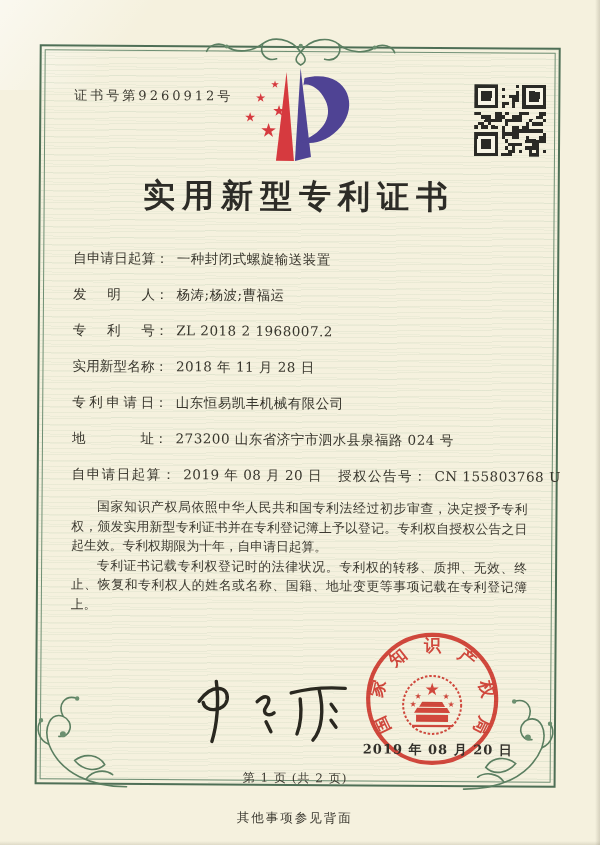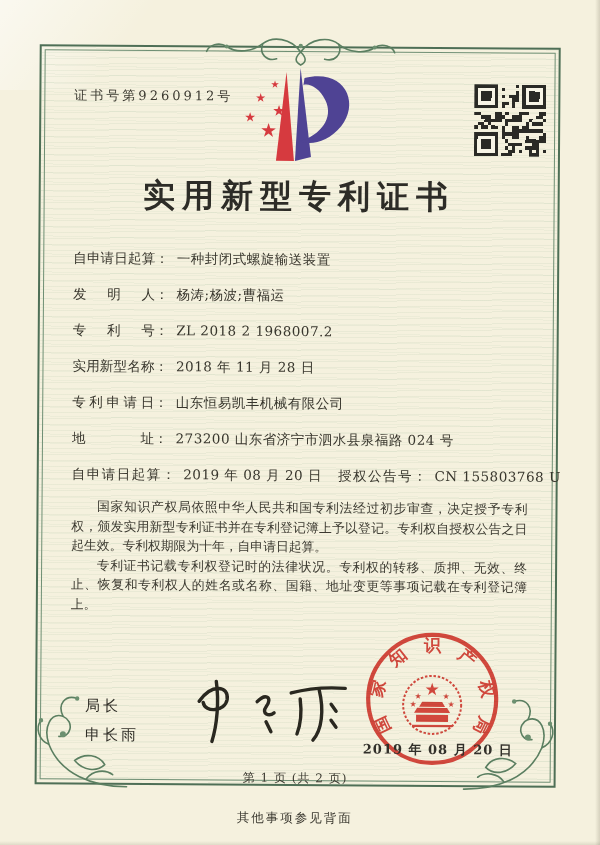--- a/index.html
+++ b/index.html
@@ -263,24 +263,20 @@
       <div class="field-row grant-row">
         <span class="glabel">自申请日起算</span><span class="fcolon">：</span><span class="fvalue">2019 年 08 月 20 日</span><span class="glabel gsecond">授权公告号</span><span class="fcolon">：</span><span class="fvalue">CN 155803768 U</span>
       </div>
     </div>
 
     <div class="paras">
       <p>国家知识产权局依照中华人民共和国专利法经过初步审查，决定授予专利权，颁发实用新型专利证书并在专利登记簿上予以登记。专利权自授权公告之日起生效。专利权期限为十年，自申请日起算。</p>
       <p>专利证书记载专利权登记时的法律状况。专利权的转移、质押、无效、终止、恢复和专利权人的姓名或名称、国籍、地址变更等事项记载在专利登记簿上。</p>
     </div>
 
-    <div class="signer">
-      <div>局长</div>
-      <div>申长雨</div>
-    </div>
 
     <svg class="signature" viewBox="0 0 190 80">
       <path d="M16,26 C28,8 46,10 44,24 C42,36 22,38 20,27"></path>
       <path d="M33,6 C36,26 34,50 29,66"></path>
       <path d="M74,26 C82,17 90,21 83,31 C78,38 86,41 91,37"></path>
       <path d="M83,46 L88,56"></path>
       <path d="M108,17 C126,12 146,11 162,12"></path>
       <path d="M136,14 C141,34 139,54 130,64"></path>
       <path d="M117,23 C119,38 117,50 114,58"></path>
       <path d="M148,28 L153,35 M148,44 L153,51"></path>

